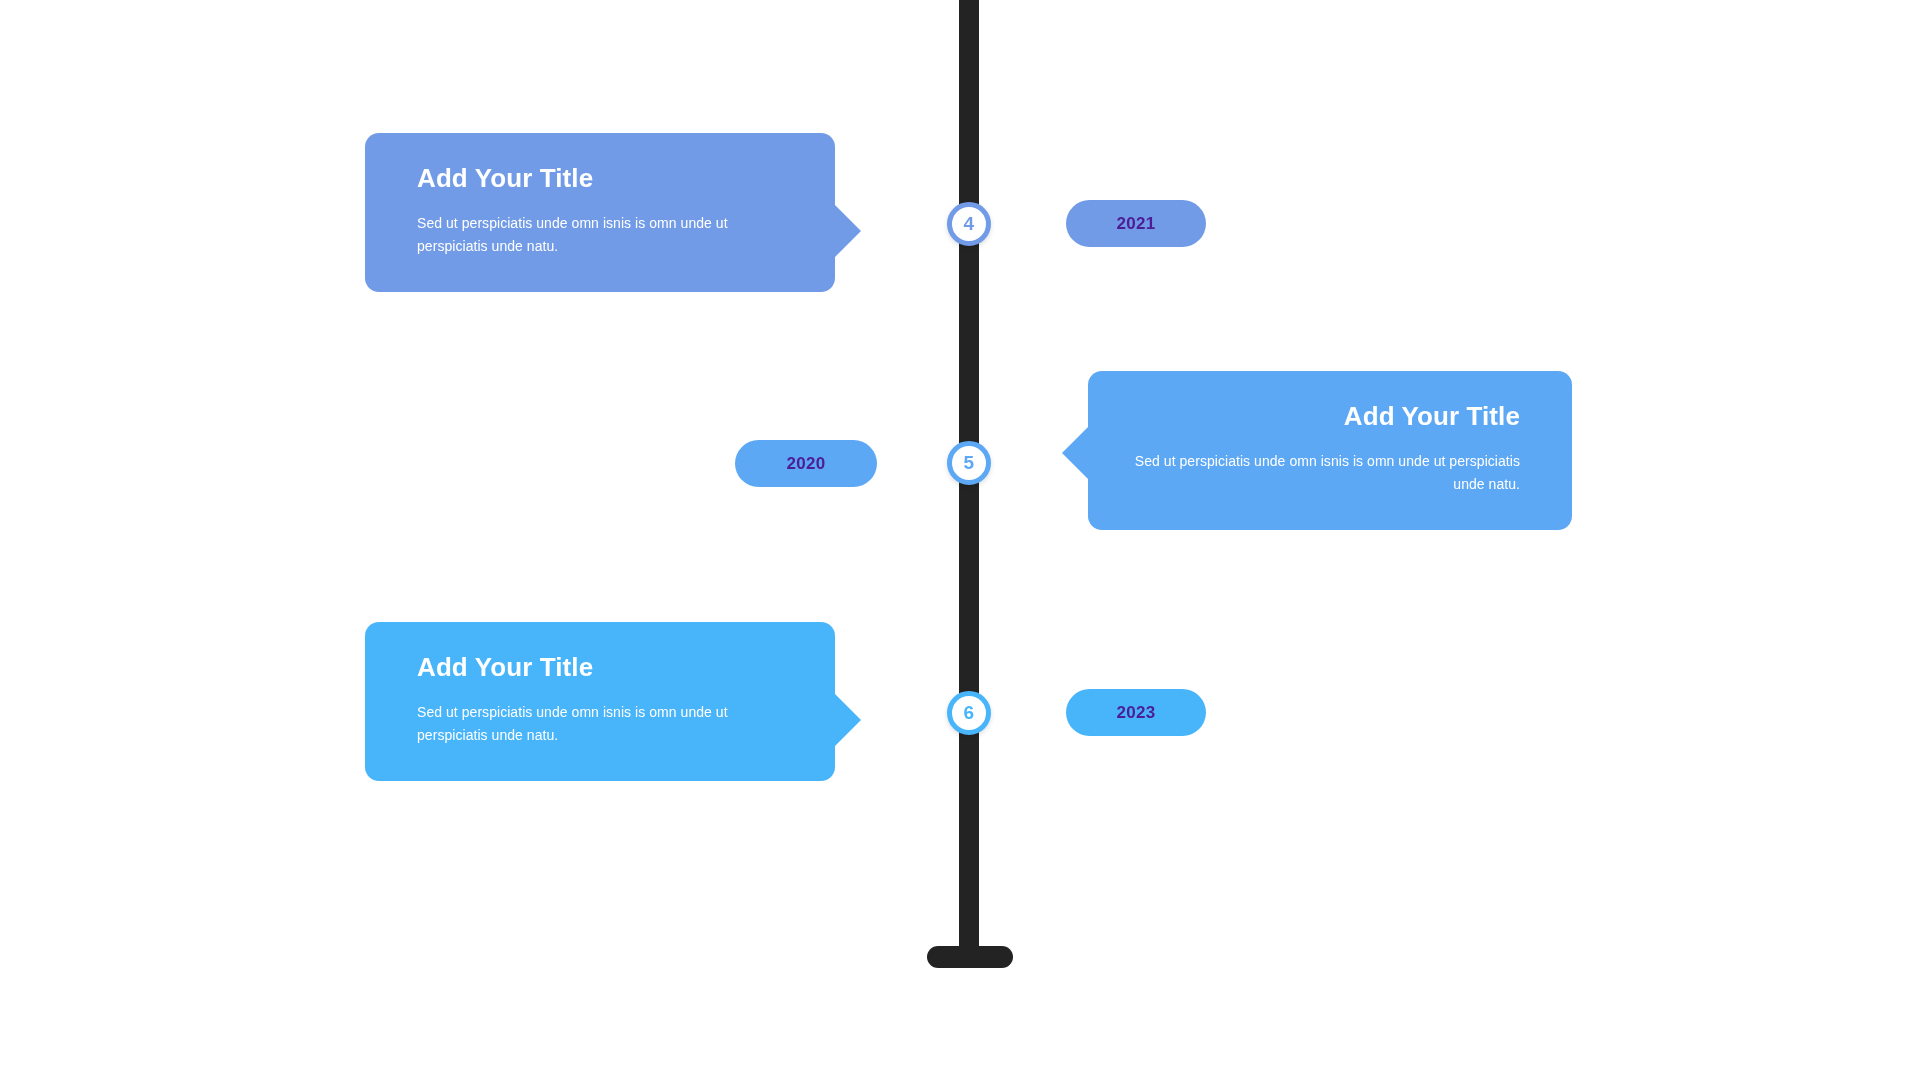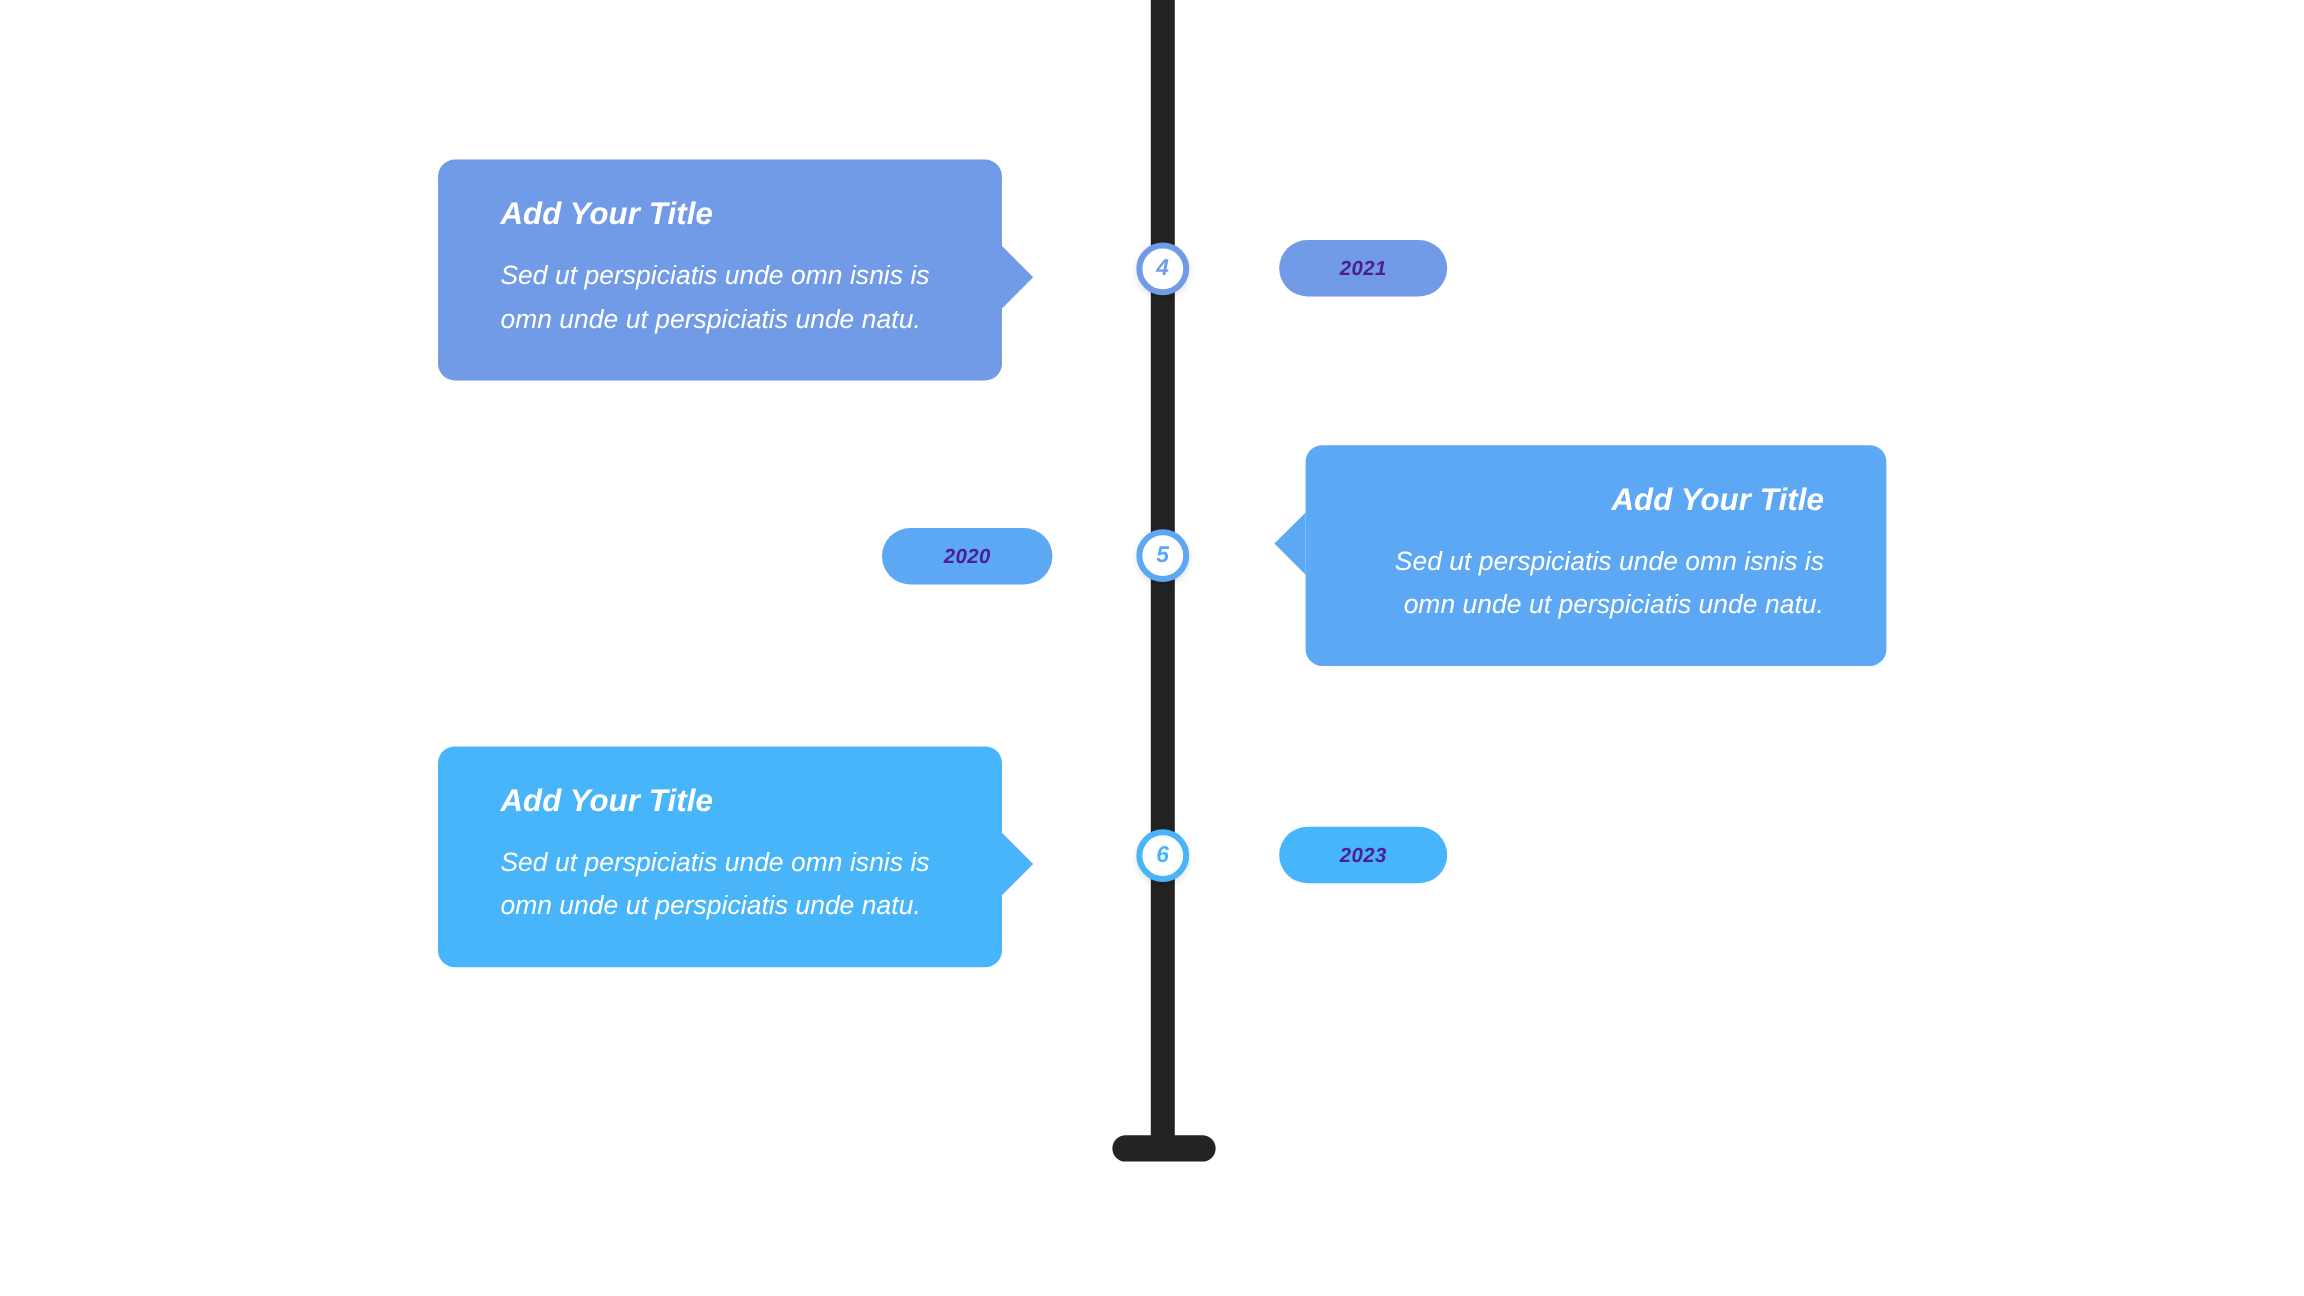--- a/index.html
+++ b/index.html
@@ -1,15 +1,15 @@
 <!DOCTYPE html>
 <html><head>
 <meta charset="utf-8">
 <style>
-  * { box-sizing: border-box; margin: 0; padding: 0; font-style: italic; }
+  * { box-sizing: border-box; margin: 0; padding: 0; }
 
   html, body {
     width: 1920px;
     height: 1080px;
     background: #ffffff;
     font-family: "Liberation Sans", "DejaVu Sans", sans-serif;
     overflow: hidden;
   }
 
   #stage {
@@ -82,21 +82,21 @@
 
   .card .card-title {
     font-size: 26px;
     font-weight: bold;
     letter-spacing: 0.1px;
     line-height: 1.2;
     margin-bottom: 18px;
   }
 
   .card .card-body {
-    font-size: 22px;
+    font-size: 14px;
     font-weight: 400;
     line-height: 1.62;
     letter-spacing: 0.05px;
   }
 
   
   .card .tail {
     position: absolute;
     width: 0;
     height: 0;

